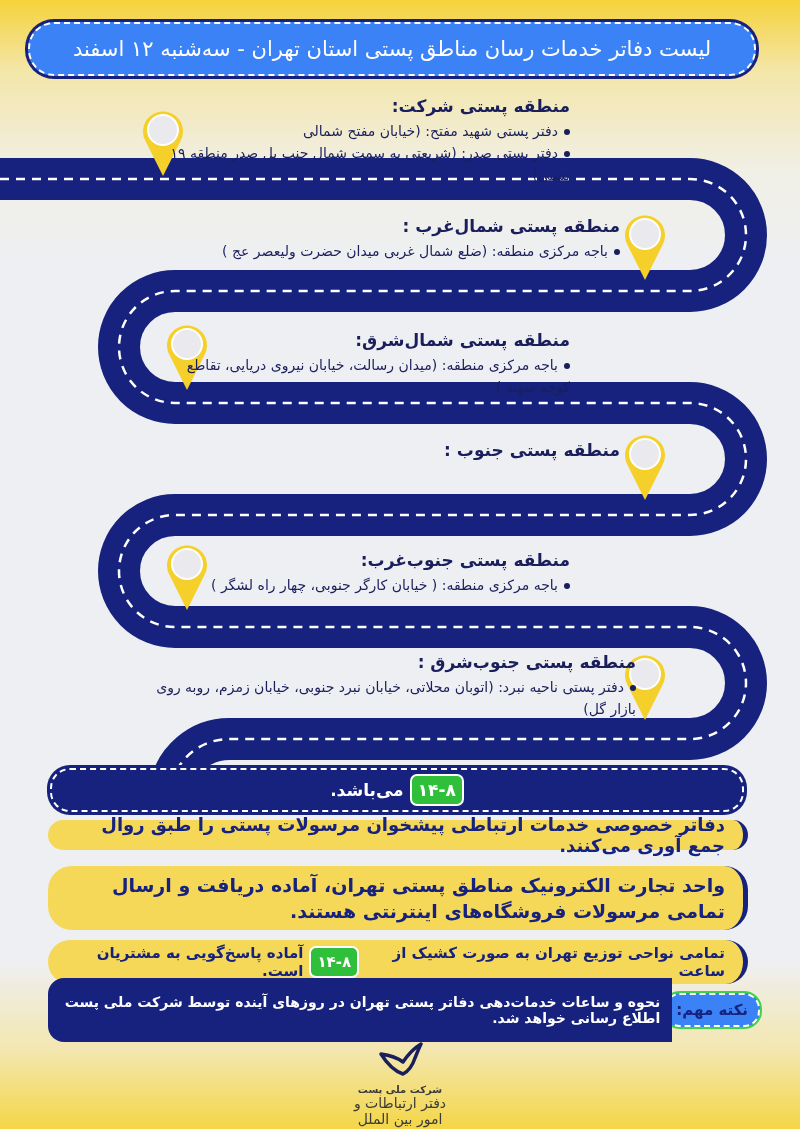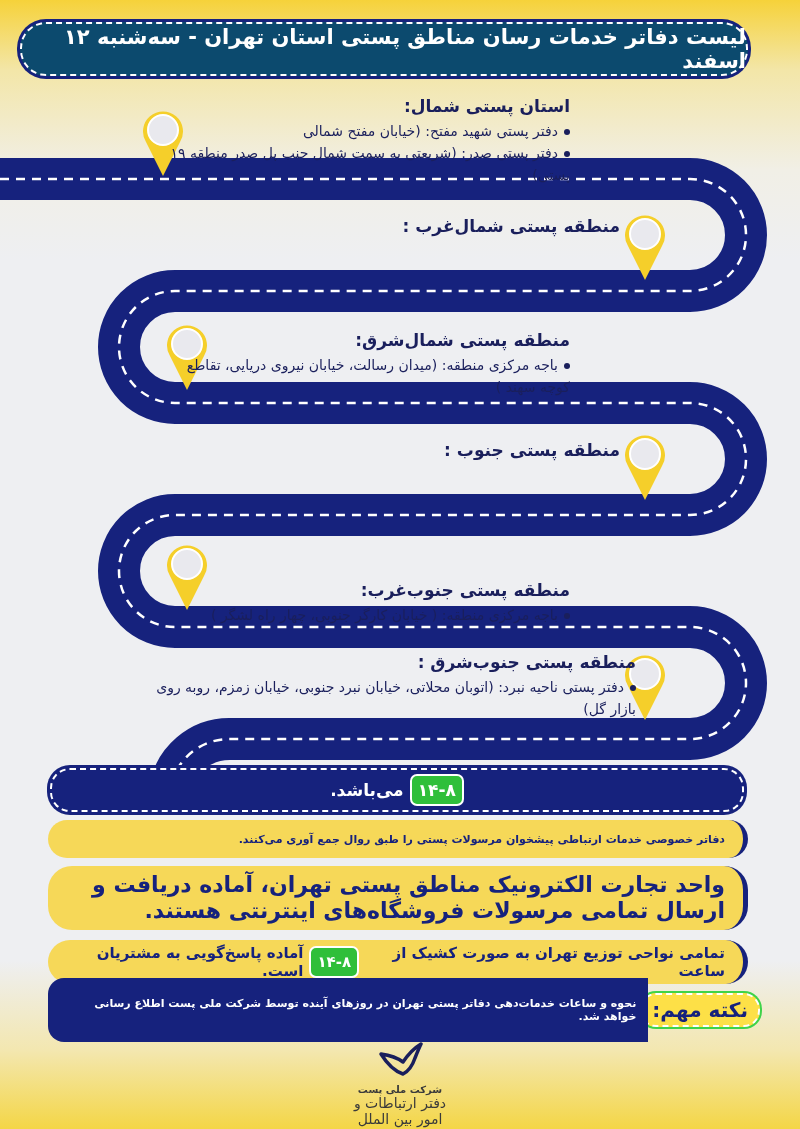--- a/index.html
+++ b/index.html
@@ -1,36 +1,36 @@
 <!DOCTYPE html>
 <html><head>
 <meta charset="utf-8">
 <style>
   html,body{margin:0;padding:0;}
   body{width:800px;height:1129px;position:relative;overflow:hidden;
     font-family:"DejaVu Sans","Liberation Sans",sans-serif;
     background:linear-gradient(180deg,#f6d23a 0px,#f3e6a8 70px,#f1efe6 170px,#eeeff2 260px,#eeeff2 960px,#f3e7b0 1050px,#f4d646 1129px);}
   .abs{position:absolute;}
-  .title-pill{left:20px;top:22px;width:724px;height:50px;border-radius:26px;background:#0c4a6e;
+  .title-pill{left:28px;top:22px;width:724px;height:50px;border-radius:26px;background:#3b82f6;
     border:2px dashed #ffffff;box-shadow:0 0 0 3px #16227d;display:flex;align-items:center;justify-content:center;
-    color:#fff;font-weight:bold;font-size:21px;direction:rtl;}
+    color:#fff;font-weight:normal;font-size:21px;direction:rtl;}
   svg.road{position:absolute;left:0;top:0;}
   .region{position:absolute;direction:rtl;text-align:right;color:#1a1f5c;}
   .region .rtitle{font-weight:bold;font-size:17px;margin-bottom:4px;}
   .region .bullet{font-size:14px;line-height:22px;}
   .region .bullet .dot{display:inline-block;width:6px;height:6px;border-radius:50%;background:#1a1f5c;margin-left:6px;vertical-align:middle;}
   .pin{position:absolute;width:46px;height:70px;}
   .hours-pill{left:50px;top:768px;width:690px;height:40px;border-radius:20px;background:#16227d;
     border:2px dashed #ffffff;box-shadow:0 0 0 3px #16227d;display:flex;align-items:center;justify-content:center;direction:rtl;color:#fff;font-weight:bold;font-size:17px;gap:6px;}
   .green-badge{background:#2fbf3a;color:#fff;border:2px solid #ffffff;border-radius:7px;padding:4px 6px;font-weight:bold;line-height:20px;}
   .yellow-box{position:absolute;background:#f6d858;border-radius:24px;direction:rtl;text-align:right;color:#16227d;font-weight:bold;
     border-right:5px solid #16227d;box-sizing:border-box;padding:0 18px;display:flex;align-items:center;}
   .note-row{position:absolute;left:48px;top:993px;width:712px;height:34px;direction:rtl;display:flex;align-items:center;}
-  .note-label{background:#fde047;color:#16227d;font-weight:bold;font-size:20px;border:2px dashed #fff;box-shadow:0 0 0 2px #3fd34a;border-radius:16px;height:30px;display:flex;align-items:center;padding:0 10px;}
-  .note-body{background:#16227d;color:#fff;font-size:11px;font-weight:bold;height:32px;flex:1;border-radius:16px 0 0 16px;display:flex;align-items:center;padding:16px 12px;margin-right:-8px;}
+  .note-label{background:#3b82f6;color:#16227d;font-weight:bold;font-size:15px;border:2px dashed #fff;box-shadow:0 0 0 2px #3fd34a;border-radius:16px;height:30px;display:flex;align-items:center;padding:0 10px;}
+  .note-body{background:#16227d;color:#fff;font-size:14px;font-weight:bold;height:32px;flex:1;border-radius:16px 0 0 16px;display:flex;align-items:center;padding:16px 12px;margin-right:-8px;}
   .logo{left:350px;top:1040px;width:100px;height:80px;text-align:center;color:#3a3a3a;}
   .logo .l1{font-size:10px;font-weight:bold;}
   .logo .l2{font-size:14px;}
 </style>
 </head>
 <body>
 
 <div class="abs title-pill">لیست دفاتر خدمات رسان مناطق پستی استان تهران - سه‌شنبه ۱۲ اسفند</div>
 
 <svg class="road" width="800" height="790" viewBox="0 0 800 790">
@@ -61,57 +61,58 @@
 <svg class="pin" style="left:164px;top:542px;" viewBox="0 0 46 70">
   <path d="M23 68 L6 34 A20 20 0 1 1 40 34 Z" fill="#f5cf2a"></path>
   <circle cx="23" cy="22" r="15" fill="#e9e9ee" stroke="#fff" stroke-width="2"></circle>
 </svg>
 <svg class="pin" style="left:622px;top:652px;" viewBox="0 0 46 70">
   <path d="M23 68 L6 34 A20 20 0 1 1 40 34 Z" fill="#f5cf2a"></path>
   <circle cx="23" cy="22" r="15" fill="#e9e9ee" stroke="#fff" stroke-width="2"></circle>
 </svg>
 
 <div class="region" style="right:230px;top:96px;width:420px;">
-  <div class="rtitle">استان پستی شمال:</div>
+  <div class="rtitle">منطقه پستی شرکت:</div>
   <div class="bullet"><span class="dot"></span><span>دفتر پستی شهید مفتح: (خیابان مفتح شمالی</span></div>
   <div class="bullet"><span class="dot"></span><span>دفتر پستی صدر: (شریعتی به سمت شمال جنب پل صدر منطقه ۱۹ پستی)</span></div>
 </div>
 
 <div class="region" style="right:180px;top:216px;width:420px;">
   <div class="rtitle">منطقه پستی شمال‌غرب :</div>
+  <div class="bullet"><span class="dot"></span><span>باجه مرکزی منطقه: (ضلع شمال غربی میدان حضرت ولیعصر عج )</span></div>
 </div>
 
 <div class="region" style="right:230px;top:330px;width:400px;">
   <div class="rtitle">منطقه پستی شمال‌شرق:</div>
   <div class="bullet"><span class="dot"></span><span>باجه مرکزی منطقه: (میدان رسالت، خیابان نیروی دریایی، تقاطع کوچه سهند )</span></div>
 </div>
 
 <div class="region" style="right:180px;top:440px;width:420px;">
   <div class="rtitle">منطقه پستی جنوب :</div>
 </div>
 
-<div class="region" style="right:230px;top:580px;width:400px;">
+<div class="region" style="right:230px;top:550px;width:400px;">
   <div class="rtitle">منطقه پستی جنوب‌غرب:</div>
   <div class="bullet"><span class="dot"></span><span>باجه مرکزی منطقه: ( خیابان کارگر جنوبی، چهار راه لشگر )</span></div>
 </div>
 
 <div class="region" style="right:164px;top:652px;width:500px;">
   <div class="rtitle">منطقه پستی جنوب‌شرق :</div>
   <div class="bullet"><span class="dot"></span><span>دفتر پستی ناحیه نبرد: (اتوبان محلاتی، خیابان نبرد جنوبی، خیابان زمزم، روبه روی بازار گل)</span></div>
 </div>
 
 <div class="abs hours-pill">
   <span class="green-badge">۱۴-۸</span>
   <span>می‌باشد.</span>
 </div>
 
-<div class="yellow-box" style="left:48px;top:820px;width:700px;height:38px;font-size:11px;text-align:right;">
+<div class="yellow-box" style="left:48px;top:820px;width:700px;height:30px;font-size:18px;text-align:right;">
   <span>دفاتر خصوصی خدمات ارتباطی پیشخوان مرسولات پستی را طبق روال جمع آوری می‌کنند.</span>
 </div>
-<div class="yellow-box" style="left:48px;top:866px;width:700px;height:64px;font-size:22px;line-height:26px;">
+<div class="yellow-box" style="left:48px;top:866px;width:700px;height:64px;font-size:19px;line-height:26px;">
   <span>واحد تجارت الکترونیک مناطق پستی تهران، آماده دریافت و ارسال تمامی مرسولات فروشگاه‌های اینترنتی هستند.</span>
 </div>
 <div class="yellow-box" style="left:48px;top:940px;width:700px;height:44px;font-size:15px;gap:6px;">
   <span>تمامی نواحی توزیع تهران به صورت کشیک از ساعت</span>
   <span class="green-badge">۱۴-۸</span>
   <span>آماده پاسخ‌گویی به مشتریان است.</span>
 </div>
 
 <div class="note-row">
   <div class="note-label">نکته مهم:</div>

